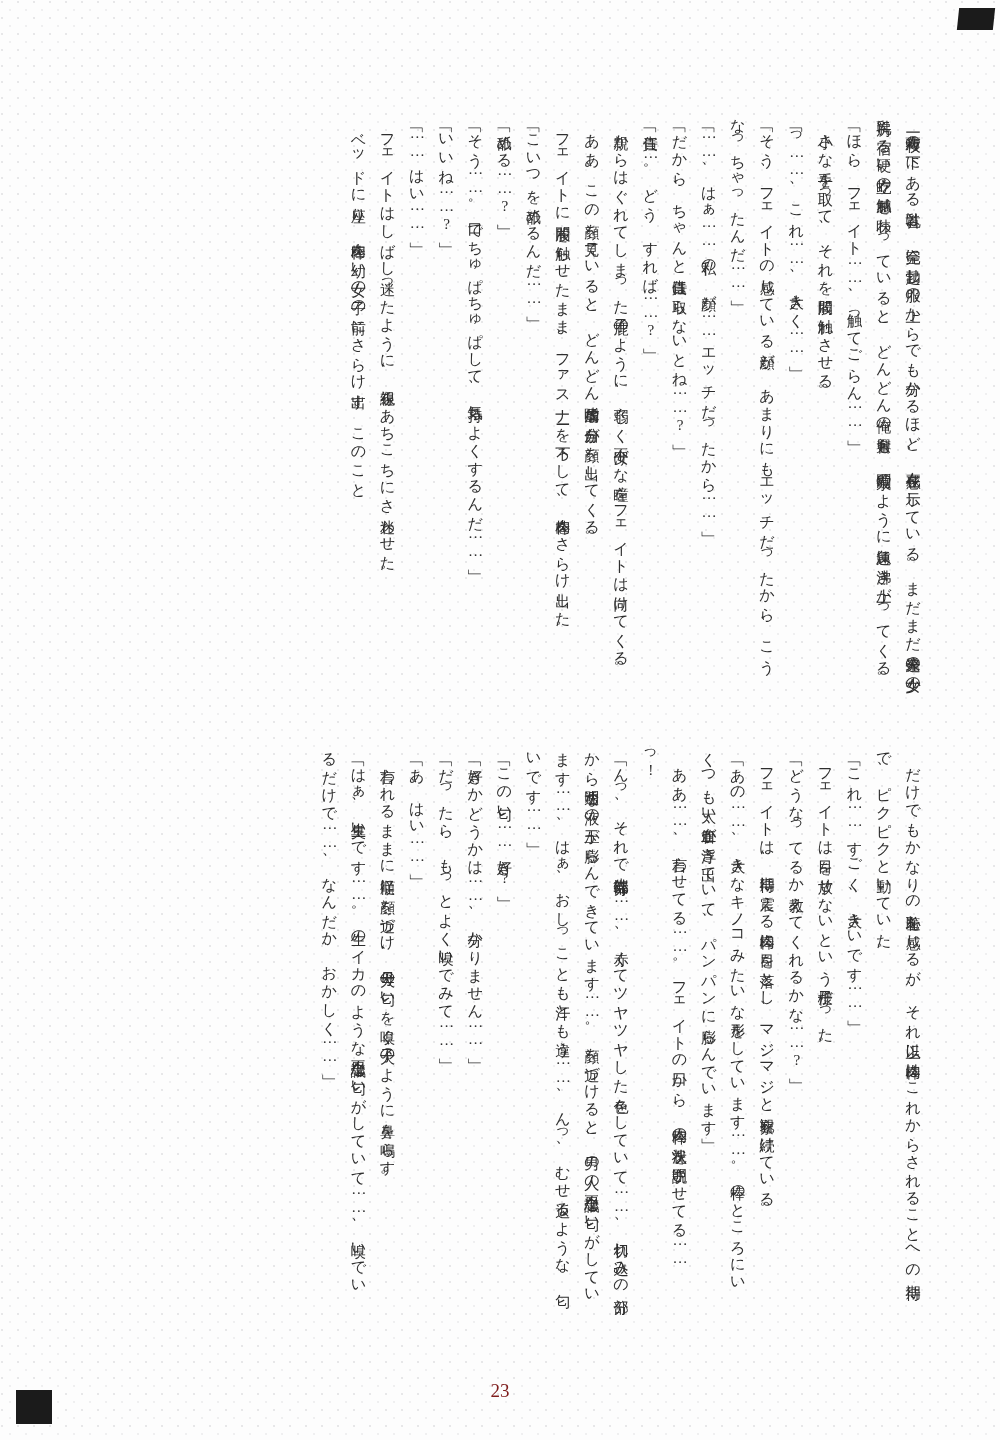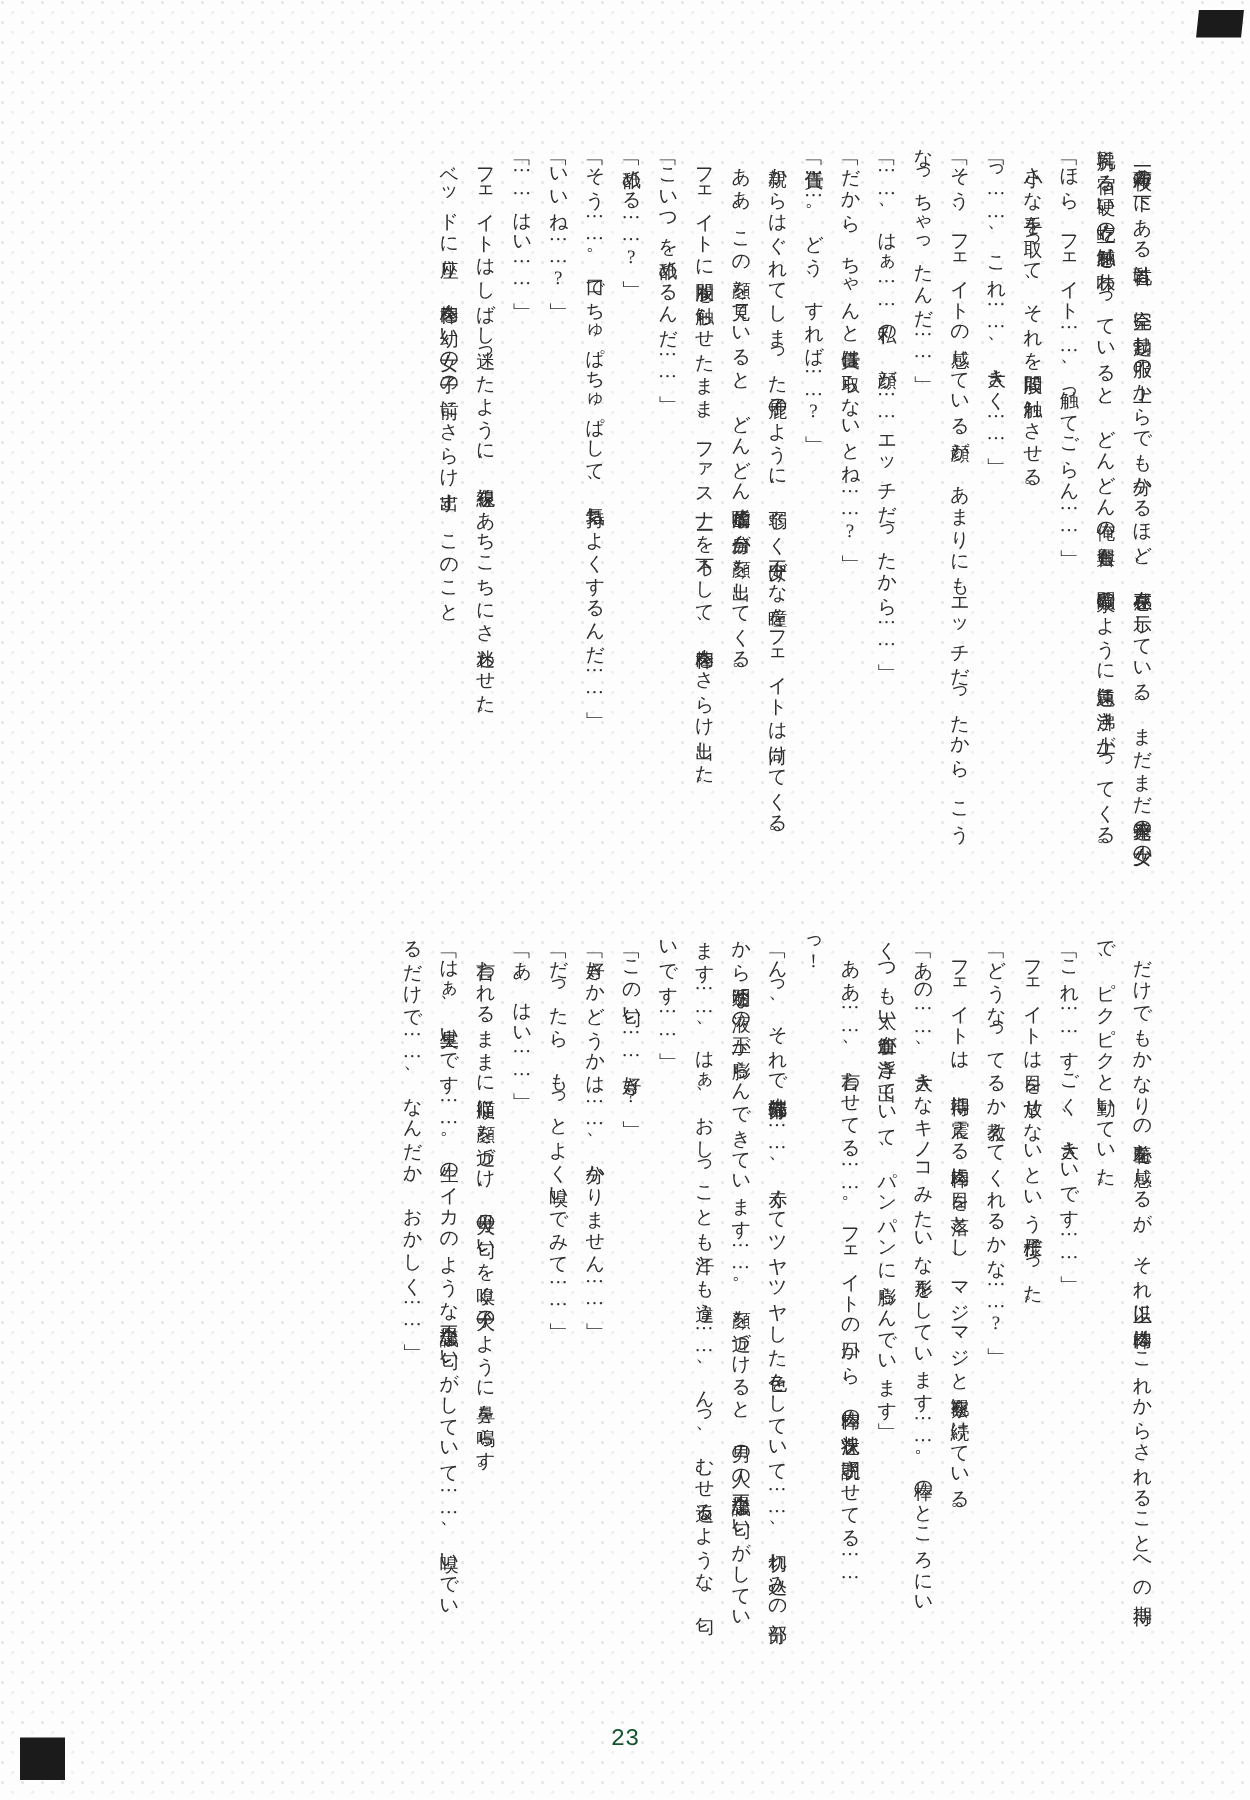--- a/index.html
+++ b/index.html
@@ -73,22 +73,22 @@
     height: 556px;
     width: 852px;
   }
   .page-number {
     position: absolute;
     bottom: 38px;
     left: 0;
     right: 0;
     text-align: center;
     font-size: 19px;
-    color: #14532d;
-    font-family: Liberation Mono, monospace;
+    color: #7f1d1d;
+    font-family: Liberation Serif, serif;
   }
 </style>
 </head>
 <body>
 
 <div class="page">
   <div class="texture"></div>
 
   <div class="corner corner-tr"></div>
   <div class="corner corner-bl"></div>

